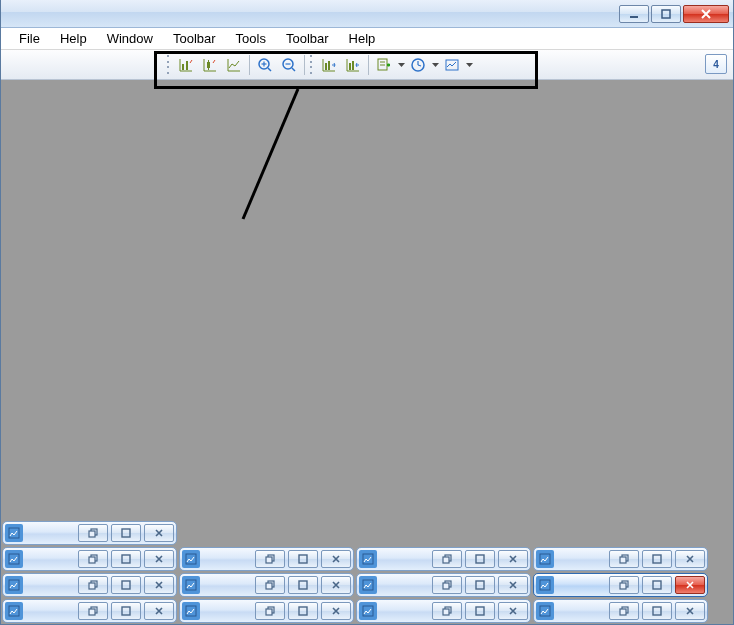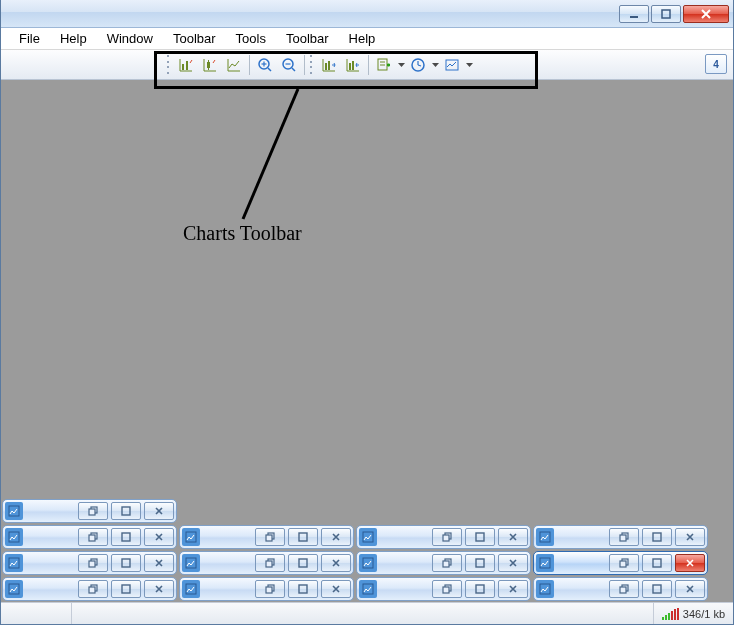--- a/index.html
+++ b/index.html
@@ -356,21 +356,20 @@
 
     <div class="toolbar-right">
       <span>4</span>
     </div>
   </div>
 
   <div class="highlight-box"></div>
   <svg class="annot-line" style="left:238px;top:89px" width="80" height="135">
     <line x1="60" y1="0" x2="5" y2="130" stroke="#000" stroke-width="3"></line>
   </svg>
-  <div class="annot-label">Charts Toolbar</div>
 
   <div class="workspace">
     <div class="mini-area" id="mini-area">
         <div class="mini-row">
           <div class="mini-win">
             <div class="mini-icon">
               <svg width="12" height="12">
                 <rect x="1" y="1" width="10" height="10" fill="#4f94d9" stroke="#2a5a94"></rect>
                 <path d="M2 9 l2 -3 l2 2 l3 -4" stroke="#fff" fill="none"></path>
               </svg>
@@ -696,30 +695,14 @@
             <div class="mini-btn">
               <svg width="10" height="10">
                 <path d="M2 2 L8 8 M8 2 L2 8" stroke="#4a6788" stroke-width="1.6"></path>
               </svg>
             </div>
           </div>
         </div>
       </div>
   </div>
 
-  <div class="statusbar">
-    <div class="cell" style="border-left:none;width:70px"></div>
-    <div class="cell" style="width:200px"></div>
-    <div class="spacer"></div>
-    <div class="cell">
-      <div class="conn-bars">
-          <i></i>
-          <i></i>
-          <i></i>
-          <i></i>
-          <i></i>
-          <i></i>
-        </div>
-      <span>346/1 kb</span>
-    </div>
-  </div>
 
 </div>
 
 </body></html>

